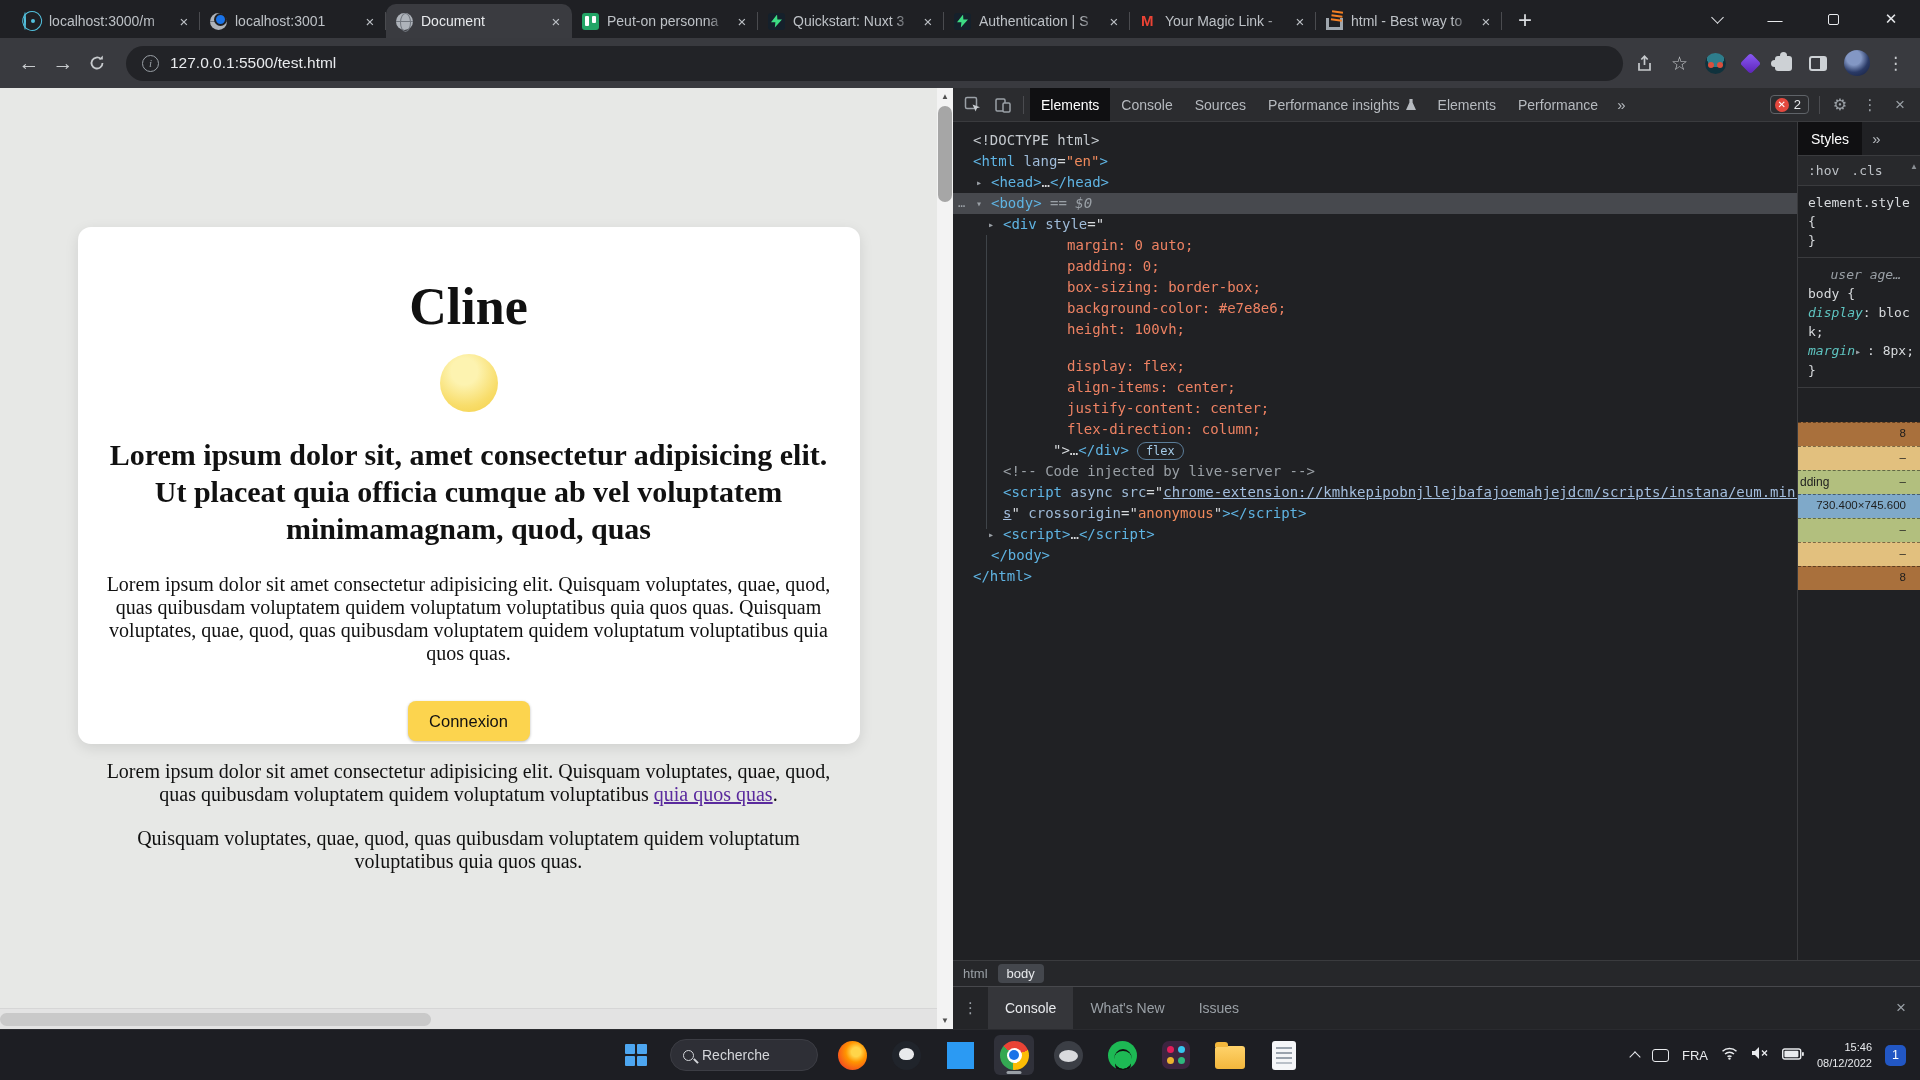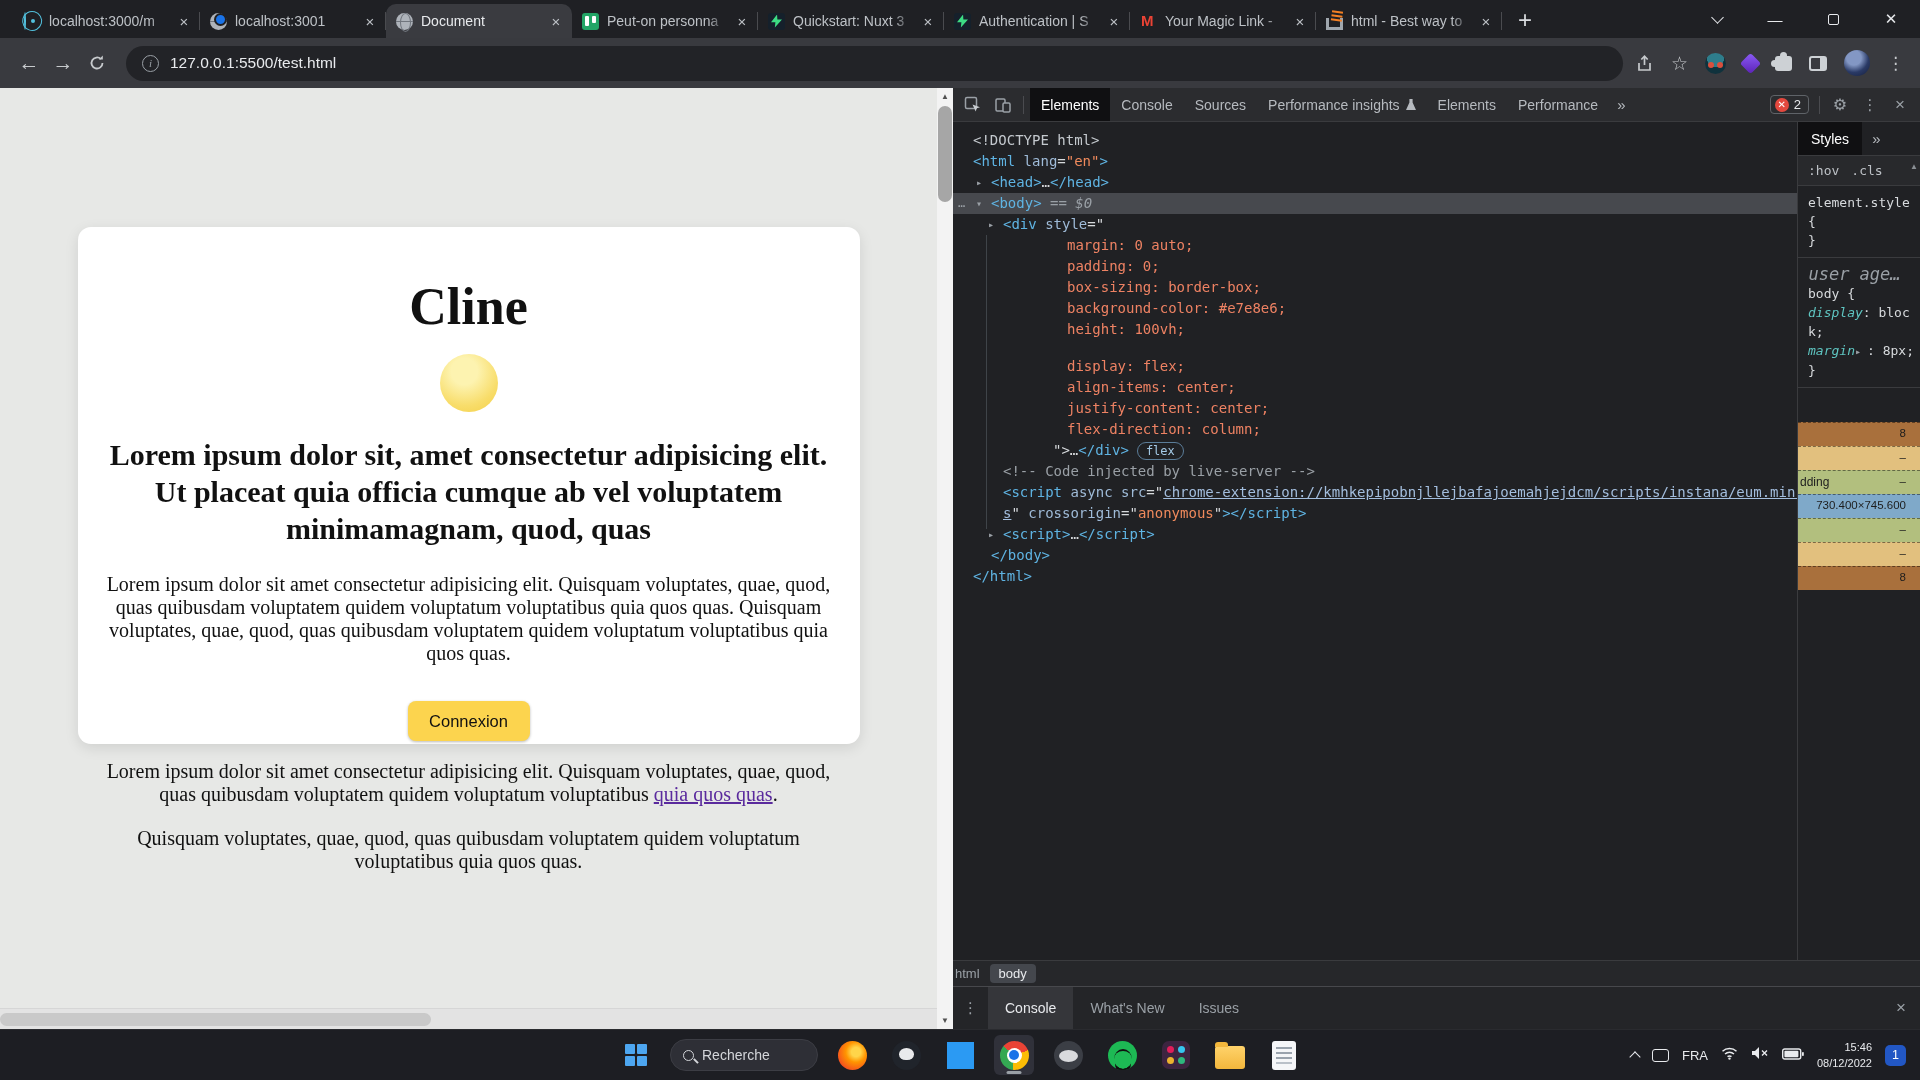--- a/index.html
+++ b/index.html
@@ -101,30 +101,30 @@
   .tk-cmt{color:#9aa0a6}.tk-lnk{color:#a3bede;text-decoration:underline}
   .tk-badge{border:1px solid #5b7d99;color:#a5cbe8;border-radius:9px;padding:0 8px;margin-left:8px;font-size:12px;line-height:16px;display:inline-block}
 
   .dt-styles{width:123px;border-left:1px solid #3a3b3e;display:flex;flex-direction:column;flex:0 0 auto;font-size:13px;position:relative}
   .sp-header{height:34px;border-bottom:1px solid #3a3b3e;display:flex;align-items:center}
   .sp-tab{background:#101012;color:#fff;height:100%;display:flex;align-items:center;padding:15px 13px;font-size:14px}
   .sp-more{margin-left:10px;font-size:15px;color:#b6babf}
   .sp-upar{position:absolute;right:2px;top:40px;font-size:8px;color:#8a8f94}
   .sp-filter{height:30px;border-bottom:1px solid #3a3b3e;display:flex;align-items:center;gap:12px;padding:0 10px;background:#28292c;color:#bdc1c6;font-family:"DejaVu Sans Mono",monospace;font-size:13px}
   .sp-rule{padding:7px 0 7px 10px;border-bottom:1px solid #3a3b3e;font-family:"DejaVu Sans Mono",monospace;color:#d7dadd;word-break:break-all;line-height:19px}
-  .sp-origin{display:block;text-align:center;padding-right:19px;color:#9aa0a6;font-style:italic;font-size:17px}
+  .sp-origin{display:block;text-align:right;padding-right:19px;color:#9aa0a6;font-style:italic;font-size:13px}
   .sp-propname{color:#5fc6c2;font-style:italic}
   .sp-propval{color:#d7dadd}
   .sp-arw{color:#9aa0a6;font-size:10px}
   .boxmodel{margin-top:34px}
   .bm-row{height:24px;position:relative;font-size:12px;color:#1d1d1d;border-top:1px dashed rgba(0,0,0,.45)}
   .bm-row .bm-l{position:absolute;left:2px;top:4px}
   .bm-row .bm-v{position:absolute;left:0;right:14px;top:4px;text-align:right;white-space:nowrap;font-size:11.5px}
 
-  .dt-crumbs{height:26px;border-top:1px solid #3a3b3e;display:flex;align-items:center;gap:10px;padding:0 2px;font-size:13px;flex:0 0 auto;background:#26272a}
+  .dt-crumbs{height:26px;border-top:1px solid #3a3b3e;display:flex;align-items:center;gap:10px;padding:0 10px;font-size:13px;flex:0 0 auto;background:#26272a}
   .crumb{color:#9aa0a6}
   .crumb-pill{background:#44474d;color:#e8eaed;border-radius:4px;padding:2px 9px}
   .dt-drawer{height:43px;border-top:1px solid #47484c;display:flex;align-items:center;font-size:14px;flex:0 0 auto;background:#242528}
   .drawer-kebab{padding:0 10px;color:#9aa0a6;font-size:15px}
   .drawer-tab{height:100%;display:flex;align-items:center;padding:0 17px;color:#9aa0a6}
   .drawer-tab.active{background:#35363a;color:#e8eaed}
   .drawer-x{margin-left:auto;padding:0 14px;color:#9aa0a6;font-size:17px}
 
   
   .taskbar{height:51px;background:#1d1e23;border-top:1px solid rgba(255,255,255,.06);position:relative;display:flex;align-items:center;flex:0 0 auto}

